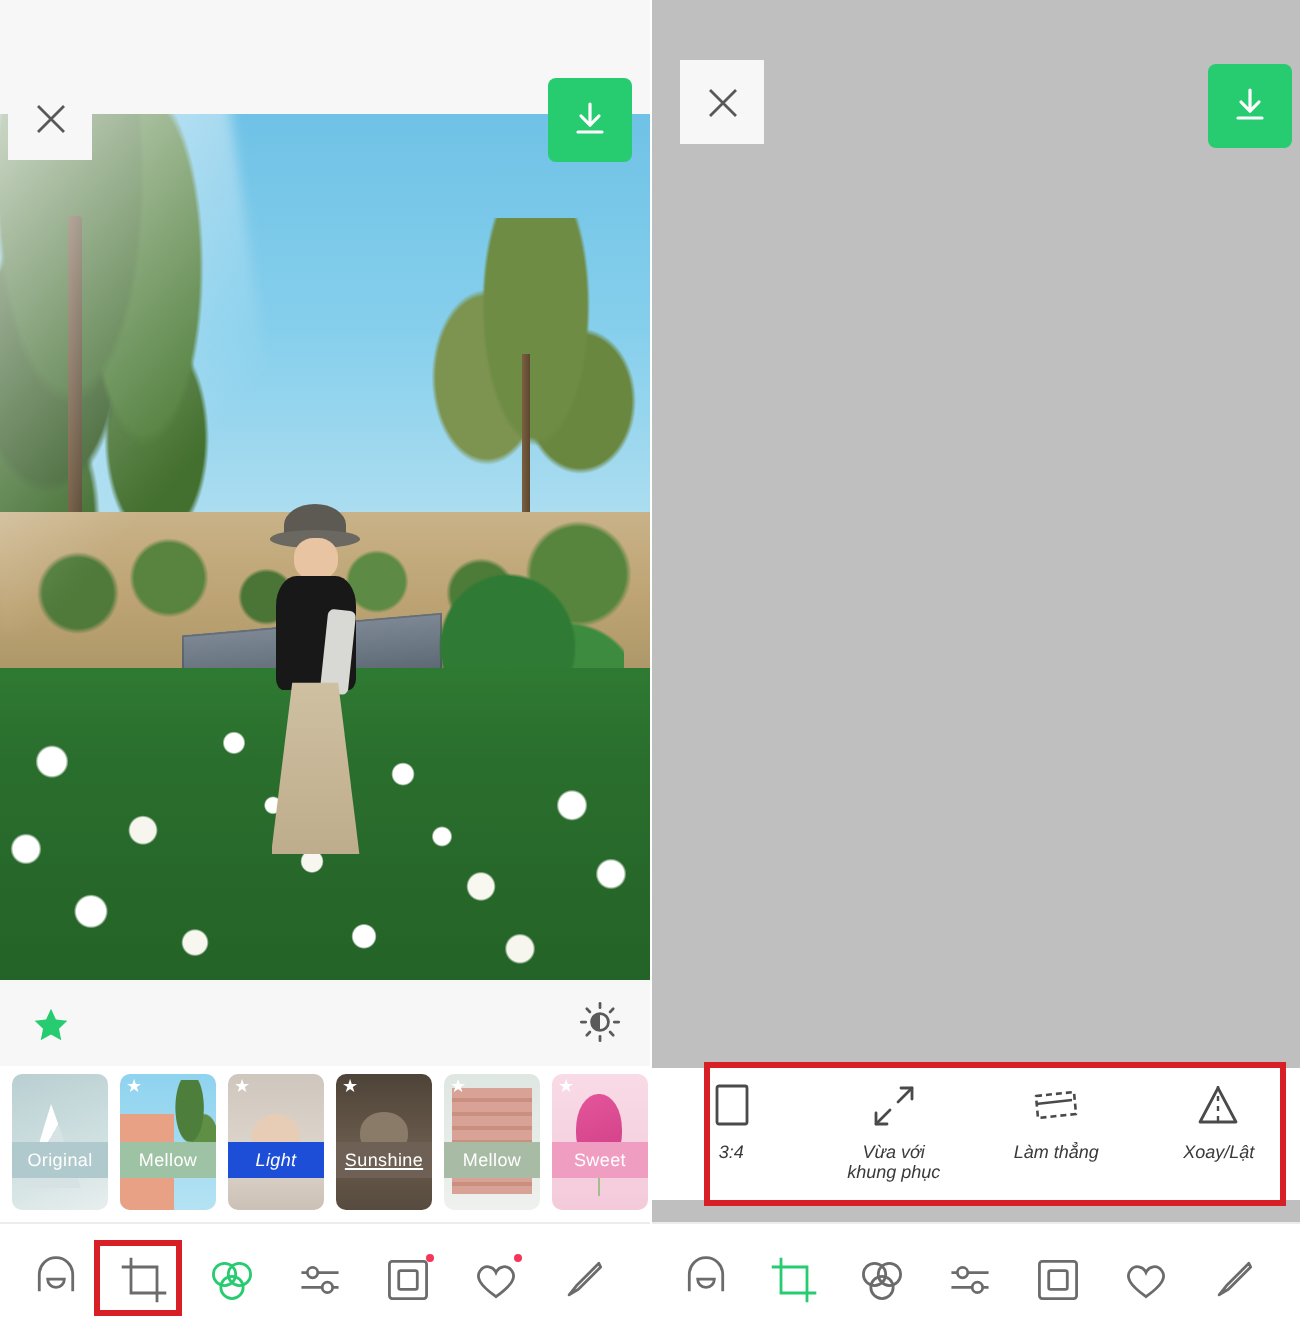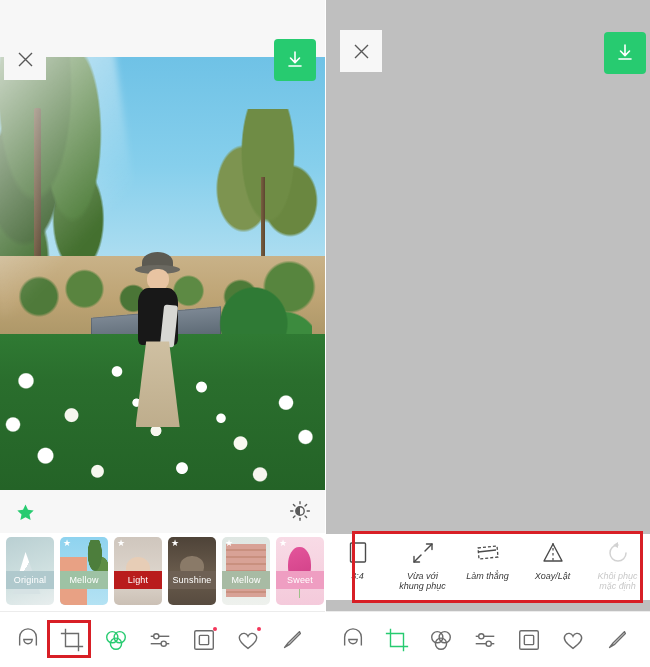--- a/index.html
+++ b/index.html
@@ -205,31 +205,31 @@
   .f-classic .fc-label { background: #9ec2a4; }
   .f-light .fc-img { background: linear-gradient(180deg,#cfc6bd 0%, #ded6cd 60%, #cbc0b5 100%); }
   .f-light .fc-img::after {
     content: ""; position: absolute; left: 24%; top: 30%; width: 52%; height: 34%;
     background: #e7cdb6; border-radius: 50% 50% 42% 42%;
   }
   .f-light .fc-img::before {
     content: ""; position: absolute; left: 14%; top: 62%; width: 72%; height: 10%;
     background: #f2ece6; border-radius: 50%;
   }
-  .f-light .fc-label { background: #b91c1c; }
+  .f-light .fc-label { background: #1d4ed8; font-style: italic; }
   .f-sunshine .fc-img { background: linear-gradient(180deg,#4e4338 0%, #6a5c4d 55%, #574b3f 100%); }
   .f-sunshine .fc-img::after {
     content: ""; position: absolute; left: 26%; top: 28%; width: 48%; height: 30%;
     background: #8a7a68; border-radius: 50% 50% 40% 40%;
   }
   .f-sunshine .fc-img::before {
     content: ""; position: absolute; left: 14%; top: 58%; width: 72%; height: 10%;
     background: #b9ac9b; border-radius: 50%;
   }
-  .f-sunshine .fc-label { background: #6e6054; }
+  .f-sunshine .fc-label { background: #6e6054; text-decoration: underline; }
   .f-mellow .fc-img { background: linear-gradient(180deg,#dfe7e3 0%, #eef1ed 100%); }
   .f-mellow .fc-img::after {
     content: ""; position: absolute; left: 8%; top: 10%; width: 84%; height: 78%;
     background: repeating-linear-gradient(180deg,#d8a296 0 5px,#c9907f 5px 7px);
   }
   .f-mellow .fc-label { background: #a8bba4; }
   .f-sweet .fc-img { background: linear-gradient(180deg,#f8dbe6 0%, #f4cadb 100%); }
   .f-sweet .fc-img::after {
     content: ""; position: absolute; left: 26%; top: 14%; width: 46%; height: 52%;
     background: linear-gradient(160deg,#e4559b 0%, #cf3f86 100%);
@@ -479,30 +479,20 @@
       </div>
       <div class="crop-opt">
         <div class="crop-opt-icon">
           <svg width="26" height="24" viewBox="0 0 26 24">
             <path d="M13 3 L4 20 L22 20 Z" fill="none" stroke="#4a4a4a" stroke-width="1.4" stroke-linejoin="round"></path>
             <path d="M13 2 L13 21" stroke="#4a4a4a" stroke-width="1.2" stroke-dasharray="2.5 2.5"></path>
           </svg>
         </div>
         <div class="crop-opt-label">Xoay/Lật</div>
       </div>
-      <div class="crop-opt disabled">
-        <div class="crop-opt-icon">
-          <svg width="24" height="24" viewBox="0 0 24 24">
-            <path d="M20 12 A8 8 0 1 1 12 4 L12 4" fill="none" stroke="#d2d2d2" stroke-width="1.5" stroke-linecap="round"></path>
-            <path d="M12 1 L12 7 L7 4.2 Z" fill="#d2d2d2"></path>
-          </svg>
-        </div>
-        <div class="crop-opt-label">Khôi phục
-mặc định</div>
-      </div>
     </div>
 
     <div class="bottombar bottombar-r">
       <div class="tool-spacer"></div>
       <div class="tool">
         <svg width="26" height="26" viewBox="0 0 28 28">
           <path d="M5 20 L5 11 A9 9 0 0 1 23 11 L23 20" fill="none" stroke="#6b6b6b" stroke-width="1.5"></path>
           <path d="M9.5 13.5 L18.5 13.5 A4.5 4.5 0 0 1 9.5 13.5 Z" fill="none" stroke="#6b6b6b" stroke-width="1.5"></path>
         </svg>
       </div>

